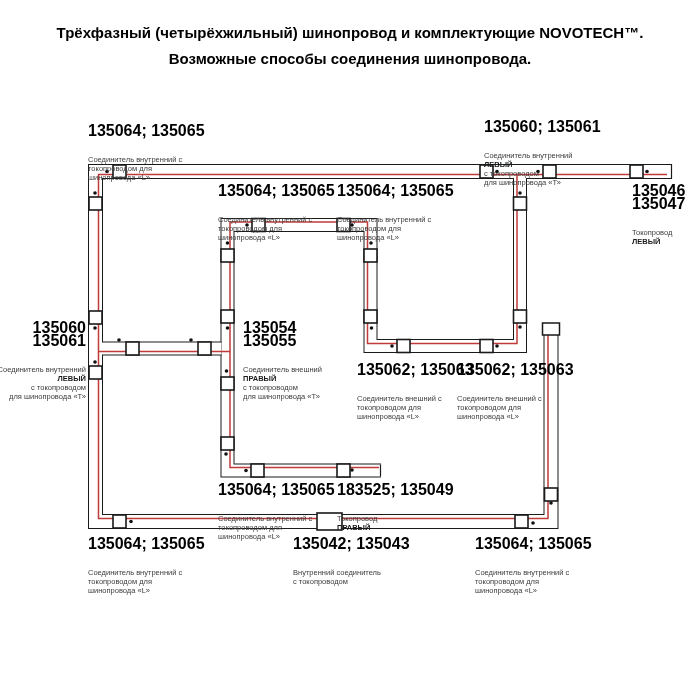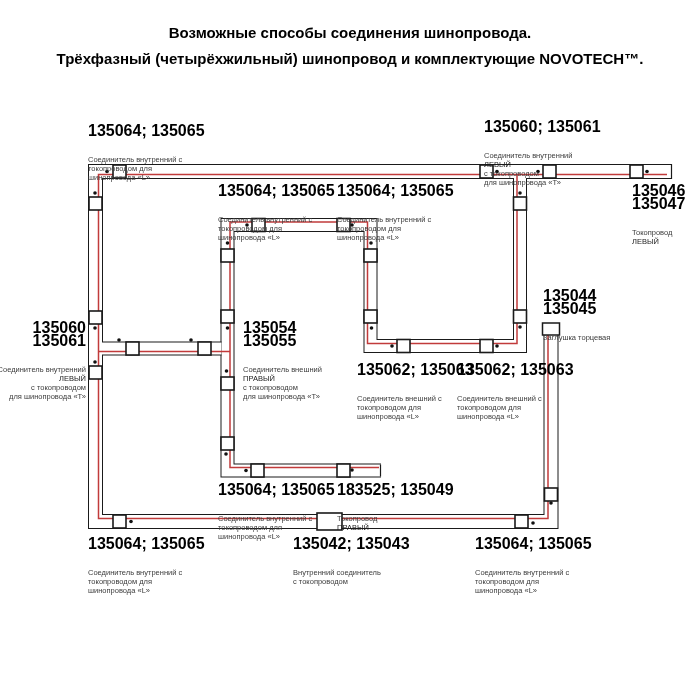--- a/index.html
+++ b/index.html
@@ -5,31 +5,31 @@
   html,body{margin:0;padding:0;background:#fff;}
   .page{position:relative;width:700px;height:700px;background:#ffffff;overflow:hidden;
         font-family:"Liberation Sans",sans-serif;}
   .title{position:absolute;left:0;top:20px;width:700px;text-align:center;
          font-weight:bold;font-size:15px;line-height:26px;color:#000;}
   .diagram{position:absolute;left:0;top:0;width:700px;height:700px;}
   svg{position:absolute;left:0;top:0;}
   .lbl{position:absolute;white-space:nowrap;}
   .code{font-weight:bold;font-size:16px;line-height:13px;color:#000;}
   .desc{font-size:7.5px;line-height:9px;color:#3c3c3c;margin-top:18px;}
-  .desc .b{font-weight:normal;color:#1a1a1a;}
+  .desc .b{font-weight:bold;color:#1a1a1a;}
   .r{text-align:right;}
 </style>
 </head>
 <body>
 
 <div class="page">
 
   <div class="title">
+    <div>Трёхфазный (четырёхжильный) шинопровод и комплектующие NOVOTECH™.</div>
     <div>Возможные способы соединения шинопровода.</div>
-    <div>Трёхфазный (четырёхжильный) шинопровод и комплектующие NOVOTECH™.</div>
   </div>
 
   <div class="diagram">
     <svg width="700" height="700" viewBox="0 0 700 700">
 
       <path d="M 672,171.5 L 95.5,171.5 L 95.5,521.5 L 551,521.5 L 551,331" fill="none" stroke="#1a1a1a" stroke-width="15" stroke-linejoin="miter"></path>
       <path d="M 672,171.5 L 95.5,171.5 L 95.5,521.5 L 551,521.5 L 551,331" fill="none" stroke="#ffffff" stroke-width="13" stroke-linejoin="miter"></path>
 
       <path d="M 520,178 L 520,346 L 370.5,346 L 370.5,225 L 227.5,225 L 227.5,470.5 L 381,470.5" fill="none" stroke="#1a1a1a" stroke-width="14" stroke-linejoin="miter"></path>
       <path d="M 520,178 L 520,346 L 370.5,346 L 370.5,225 L 227.5,225 L 227.5,470.5 L 381,470.5" fill="none" stroke="#ffffff" stroke-width="12" stroke-linejoin="miter"></path>
@@ -145,27 +145,20 @@
 
     <div class="lbl" style="left:632px;top:184px">
       <div class="code">135046</div>
       <div class="code">135047</div>
       <div class="desc">
         <div>Токопровод</div>
         <div class="b">ЛЕВЫЙ</div>
       </div>
     </div>
 
-    <div class="lbl" style="left:543px;top:289px">
-      <div class="code">135044</div>
-      <div class="code">135045</div>
-      <div class="desc">
-        <div>Заглушка торцевая</div>
-      </div>
-    </div>
 
     <div class="lbl r" style="right:614px;top:321px">
       <div class="code">135060</div>
       <div class="code">135061</div>
       <div class="desc">
         <div>Соединитель внутренний</div>
         <div class="b">ЛЕВЫЙ</div>
         <div>с токопроводом</div>
         <div>для шинопровода «Т»</div>
       </div>

